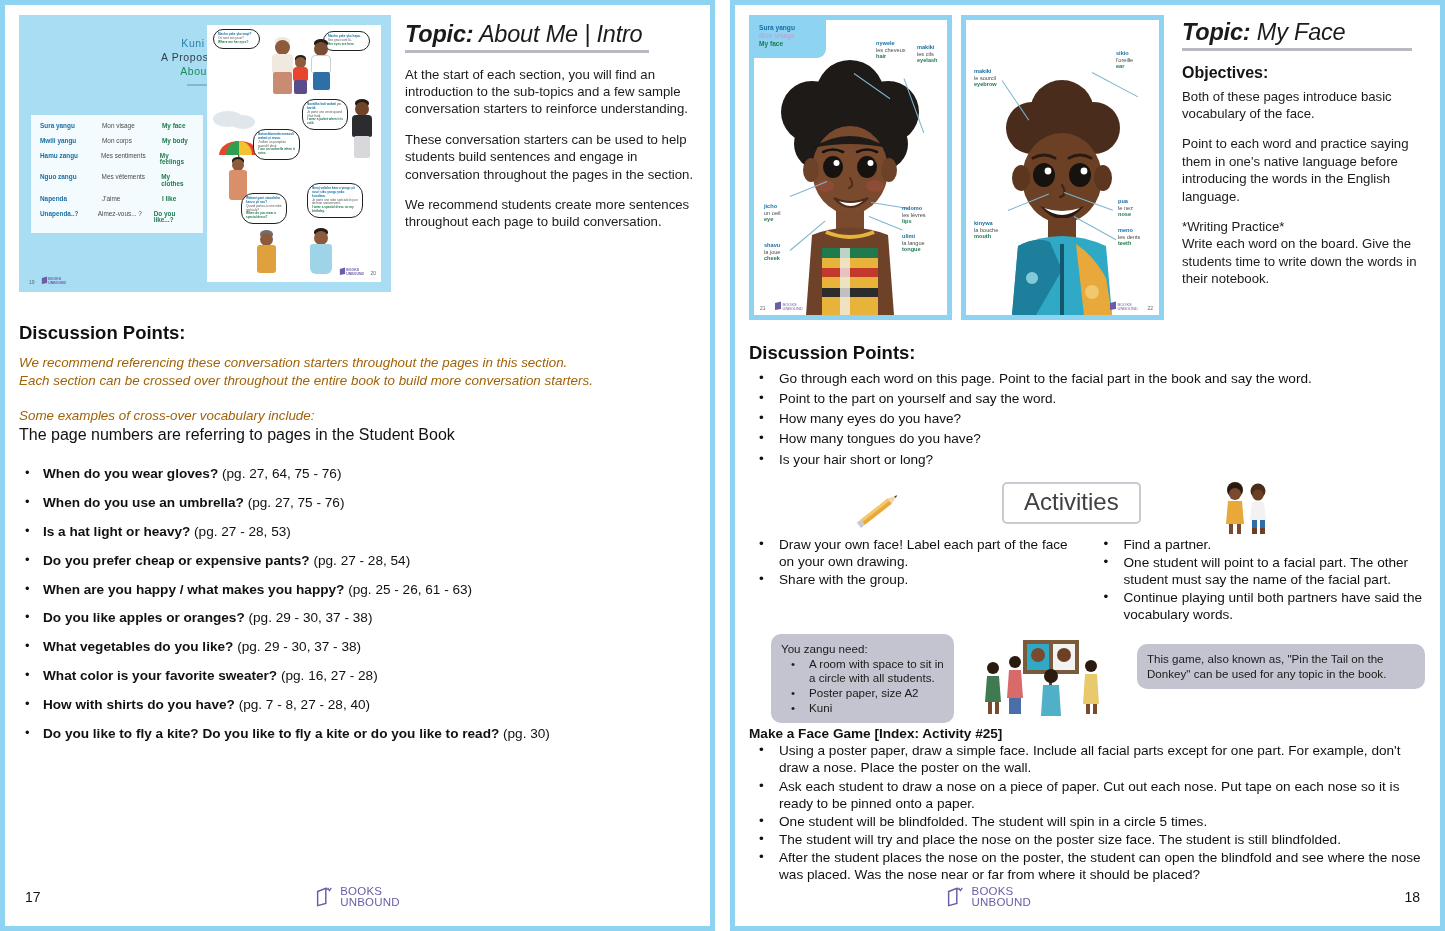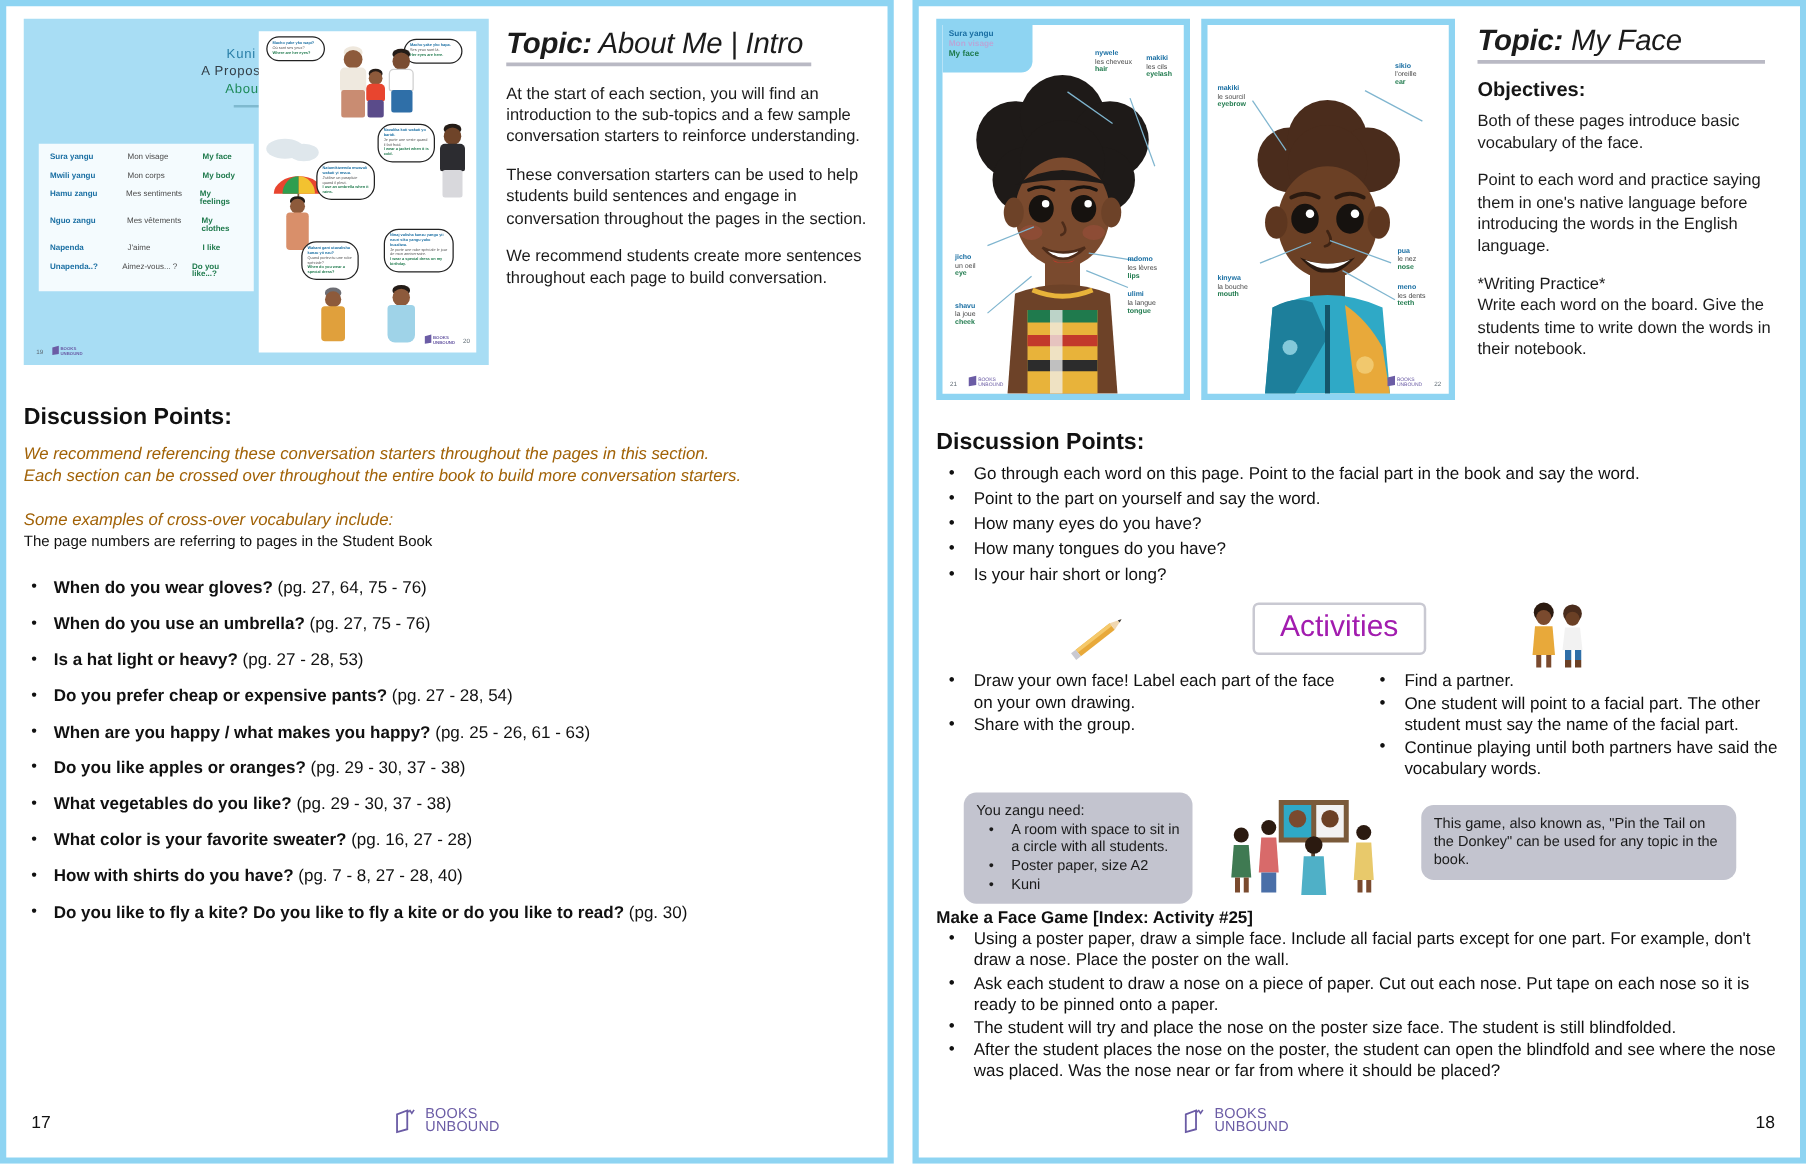--- a/index.html
+++ b/index.html
@@ -109,21 +109,21 @@
     font-size: 13.2px; line-height: 1.32; color: #1b1b1b;
     margin: 0 0 13px 0;
   }
   .sub-h { font-size: 16px; font-weight: bold; color: #151515; margin: 0 0 6px 0; }
 
   
   .disc-wrap { margin-top: 30px; }
   .disc-h { font-size: 18.5px; font-weight: bold; color: #111; margin: 0 0 10px 0; }
   .ital { font-style: italic; font-size: 13.4px; line-height: 1.35; color: #a16207; margin: 0; }
   .ital-gap { margin-top: 17px; }
-  .plain-note { font-size: 12px; color: #111; margin: 1px 0 0 0; }
+  .plain-note { font-size: 16px; color: #111; margin: 1px 0 0 0; }
   ul.qlist { list-style: none; margin: 22px 0 0 0; padding: 0; }
   ul.qlist li {
     position: relative; padding-left: 24px; margin-bottom: 12.5px;
     font-size: 13.6px; color: #111; line-height: 1.2;
   }
   ul.qlist li:before {
     content: "•"; position: absolute; left: 6px; top: -1px; font-size: 13px;
   }
   ul.qlist .q { font-weight: bold; }
   ul.qlist .pg { font-weight: normal; }
@@ -157,41 +157,41 @@
     position: relative; padding-left: 30px; margin-bottom: 3px;
     font-size: 13.6px; color: #111; line-height: 1.26;
   }
   ul.dlist li:before { content: "•"; position: absolute; left: 10px; top: -1px; }
 
   .activities-bar { position: relative; height: 62px; margin-top: 6px; }
   .activities-pill {
     position: absolute; left: 253px; top: 8px;
     border: 2.5px solid #c9c9d2; border-radius: 5px;
     background: #fff; padding: 4px 20px 6px 20px;
-    font-size: 24px; color: #a21caf;
+    font-size: 24px; color: #404040;
   }
   .pencil { position: absolute; left: 100px; top: 16px; width: 58px; height: 42px; }
   .kids-img { position: absolute; left: 470px; top: 6px; width: 56px; height: 58px; }
 
   .act-cols { display: flex; gap: 12px; }
   .act-col { width: 50%; }
   ul.alist { list-style: none; margin: 0; padding: 0; }
   ul.alist li {
     position: relative; padding-left: 30px; margin-bottom: 1px;
     font-size: 13.6px; color: #111; line-height: 1.26;
   }
   ul.alist li:before { content: "•"; position: absolute; left: 10px; top: -1px; }
 
   .mid-row { position: relative; height: 92px; margin-top: 10px; }
   .gray-box {
     position: absolute; background: #c3c4cf; border-radius: 10px;
     padding: 8px 10px; font-size: 11.6px; color: #1b1b1b; line-height: 1.26;
   }
   .need-box { left: 22px; top: 0px; width: 183px; }
-  .tip-box  { left: 388px; top: 10px; width: 252px; }
+  .tip-box  { left: 388px; top: 10px; width: 288px; }
   ul.needlist { list-style: none; margin: 0; padding: 0; }
   ul.needlist li { position: relative; padding-left: 28px; }
   ul.needlist li:before { content: "•"; position: absolute; left: 10px; }
   .frame-img { position: absolute; left: 222px; top: -2px; width: 144px; height: 92px; }
 
   .game-h { font-size: 13.6px; font-weight: bold; color: #111; margin: 0 0 1px 0; }
   ul.glist { list-style: none; margin: 0; padding: 0; }
   ul.glist li {
     position: relative; padding-left: 30px; margin-bottom: 1px;
     font-size: 13.6px; color: #111; line-height: 1.26;
@@ -716,20 +716,21 @@
       </svg>
 
       <div class="gray-box tip-box">This game, also known as, "Pin the Tail on the Donkey" can be used for any topic in the book.</div>
     </div>
 
     <div>
       <div class="game-h">Make a Face Game [Index: Activity #25]</div>
       <ul class="glist">
         <li>Using a poster paper, draw a simple face. Include all facial parts except for one part. For example, don't draw a nose. Place the poster on the wall.</li>
         <li>Ask each student to draw a nose on a piece of paper. Cut out each nose. Put tape on each nose so it is ready to be pinned onto a paper.</li>
+        <li>One student will be blindfolded. The student will spin in a circle 5 times.</li>
         <li>The student will try and place the nose on the poster size face. The student is still blindfolded.</li>
         <li>After the student places the nose on the poster, the student can open the blindfold and see where the nose was placed. Was the nose near or far from where it should be placed?</li>
       </ul>
     </div>
 
     <div class="footer footer-right">
       <div class="logo">
         <svg width="22" height="20" viewBox="0 0 24 22">
           <path d="M2 5 L11 1.5 L11 18 L2 20.5 Z" fill="none" stroke="#6b5ca5" stroke-width="1.6"></path>
           <path d="M11 1.5 L13 3" stroke="#6b5ca5" stroke-width="1.4"></path>

